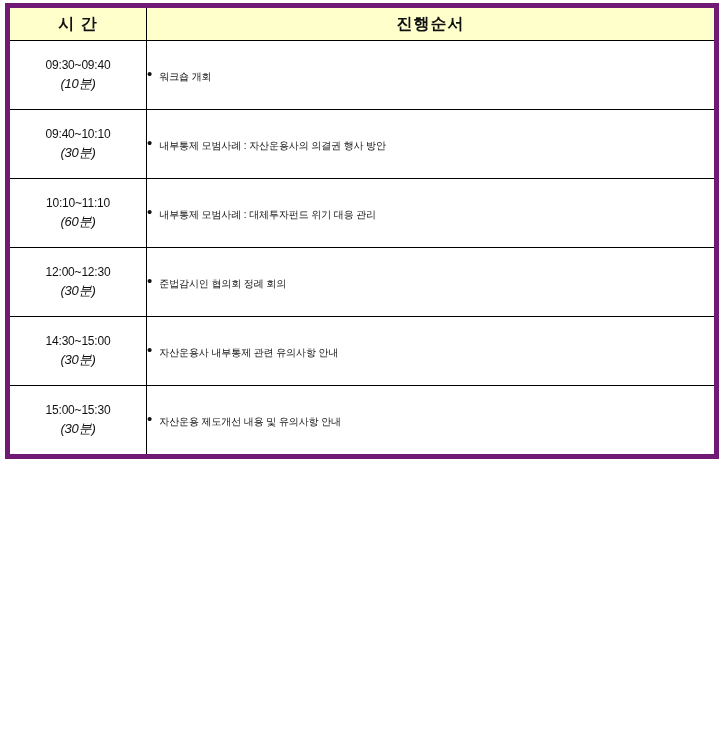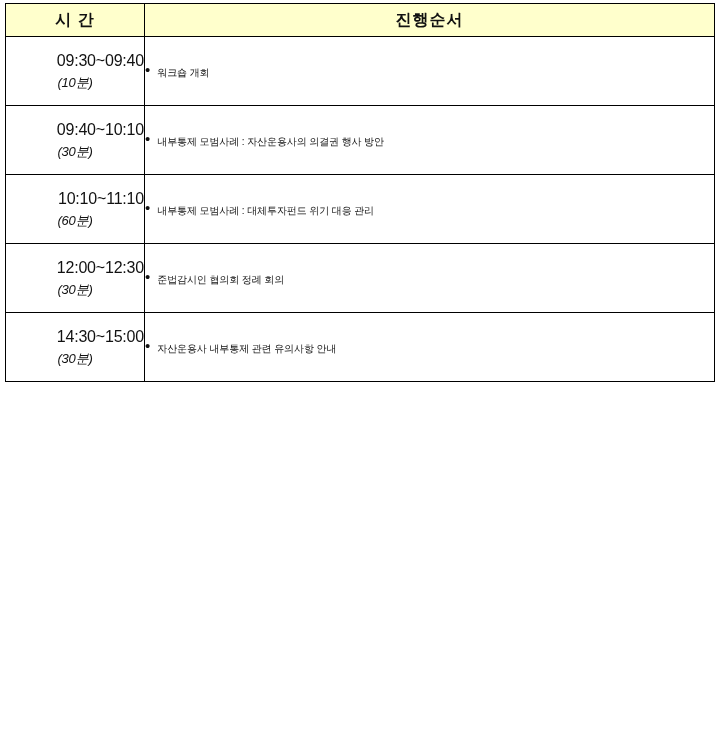--- a/index.html
+++ b/index.html
@@ -17,21 +17,21 @@
   .sheet {
     width: 719px;
     height: 741px;
     box-sizing: border-box;
     padding: 3px 5px 0 5px;
   }
   table.schedule {
     border-collapse: collapse;
     table-layout: fixed;
     width: 709px;
-    border: 1px solid #701a75;
+    border: 5px solid #701a75;
   }
   table.schedule col.col-time { width: 139px; }
   table.schedule col.col-agenda { width: 570px; }
 
   table.schedule th {
     background: #ffffcc;
     border: 1px solid #000000;
     height: 32px;
     font-size: 16px;
     font-weight: bold;
@@ -44,25 +44,24 @@
     border: 1px solid #000000;
     padding: 0;
     vertical-align: middle;
   }
   td.time-cell {
     text-align: center;
     height: 68px;
     padding: 2px 0;
   }
   .time-range {
-    font-size: 16px;
+    font-size: 12px;
     line-height: 1.55;
     letter-spacing: -0.2px;
     white-space: nowrap;
-    text-align: right;
   }
   .time-dur {
     font-size: 13px;
     line-height: 1.55;
     letter-spacing: -0.2px;
     white-space: nowrap;
     font-style: italic;
   }
   td.agenda-cell {
     height: 68px;
@@ -155,15 +154,27 @@
           <div class="time-range">14:30~15:00</div>
           <div class="time-dur">(30분)</div>
         </td>
         <td class="agenda-cell">
           <div class="agenda-row">
             <span class="bullet">•</span>
             <span class="agenda-text">자산운용사 내부통제 관련 유의사항 안내</span>
           </div>
         </td>
       </tr>
+      <tr>
+        <td class="time-cell">
+          <div class="time-range">15:00~15:30</div>
+          <div class="time-dur">(30분)</div>
+        </td>
+        <td class="agenda-cell">
+          <div class="agenda-row">
+            <span class="bullet">•</span>
+            <span class="agenda-text">자산운용 제도개선 내용 및 유의사항 안내</span>
+          </div>
+        </td>
+      </tr>
     </tbody>
   </table>
 </div>
 
 </body></html>

